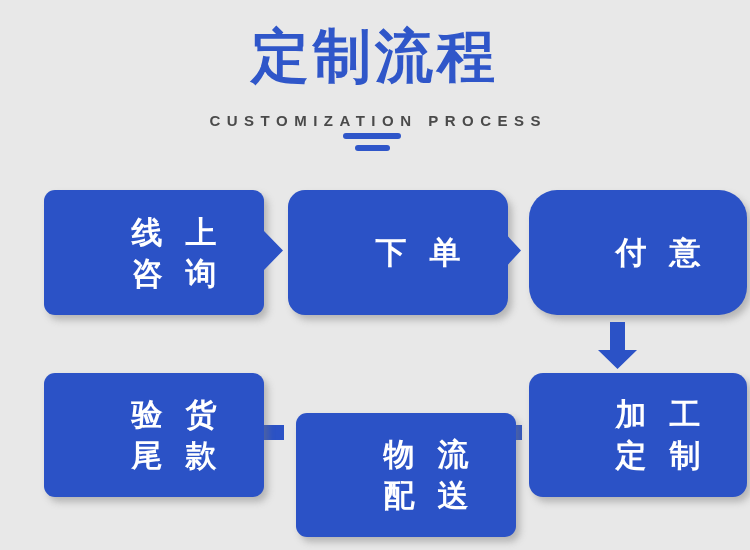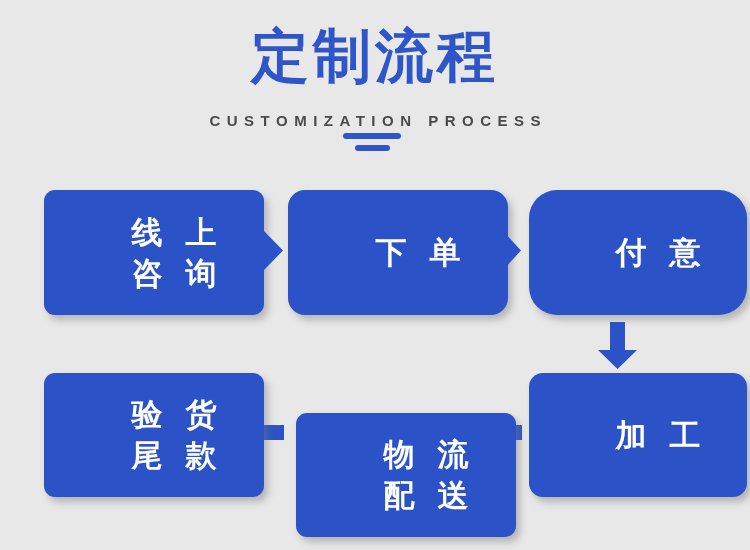--- a/index.html
+++ b/index.html
@@ -159,20 +159,21 @@
   </div>
 
   <div class="arrow" id="arrow-3">
     <svg width="45" height="48" viewBox="0 0 45 48" xmlns="http://www.w3.org/2000/svg">
       <path d="M15 0 H30 V28 H42 L22.5 47 L3 28 H15 Z" fill="#2b52c6"></path>
     </svg>
   </div>
 
   <div class="flow-box" id="box-4">
     <div class="line">加 工</div>
+    <div class="line">定 制</div>
   </div>
 
   <div class="arrow" id="arrow-4">
     <svg width="44" height="45" viewBox="0 0 44 45" xmlns="http://www.w3.org/2000/svg">
       <path d="M44 15 H19 V3 L1 22.5 L19 42 V30 H44 Z" fill="#2b52c6"></path>
     </svg>
   </div>
 
   <div class="flow-box" id="box-5">
     <div class="line">物 流</div>

